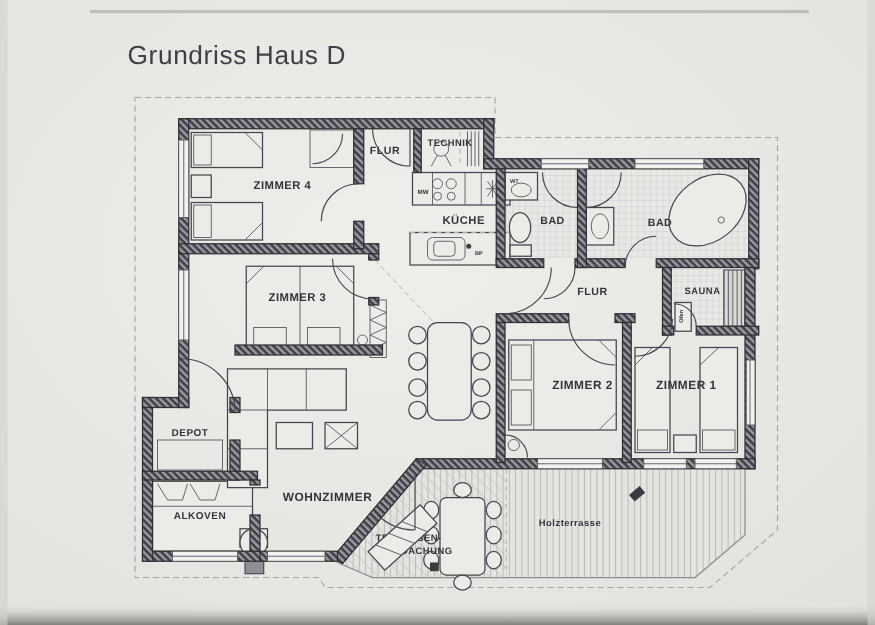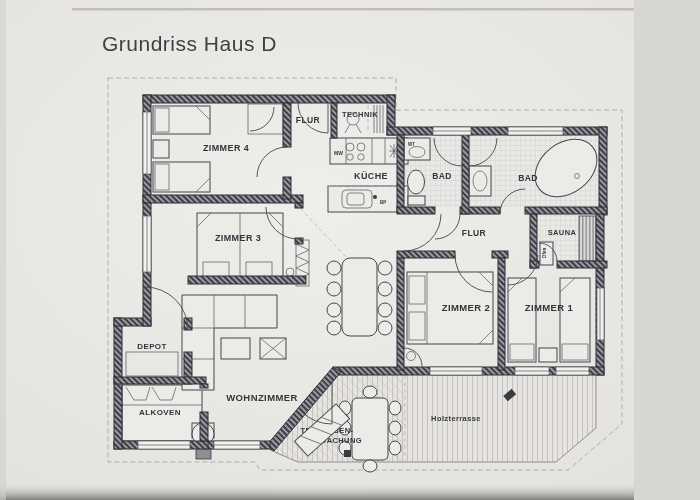--- a/index.html
+++ b/index.html
@@ -1,16 +1,16 @@
 <!DOCTYPE html>
 <html><head>
 <meta charset="utf-8">
 <style>
   html,body{margin:0;padding:0;background:#d8d6d2;}
-  .photo{position:relative;width:634px;height:500px;background:#e9e7e3;overflow:hidden;
+  .photo{position:relative;width:700px;height:500px;background:#e9e7e3;overflow:hidden;
          font-family:"Liberation Sans", sans-serif;}
   svg{display:block;}
   text{font-family:"Liberation Sans", sans-serif;fill:#34343b;}
   .room-label{font-weight:700;letter-spacing:.4px;}
   .tiny-label{font-weight:700;}
   .title{font-size:21px;fill:#3f3f45;letter-spacing:.5px;}
   .wall{fill:url(#wallhatch);stroke:#2f2f36;stroke-width:1;}
   .furn{fill:#ecebe7;stroke:#45454c;stroke-width:1;}
   .furn-thin{fill:none;stroke:#54545b;stroke-width:.7;}
   .door{fill:none;stroke:#45454c;stroke-width:.9;}

